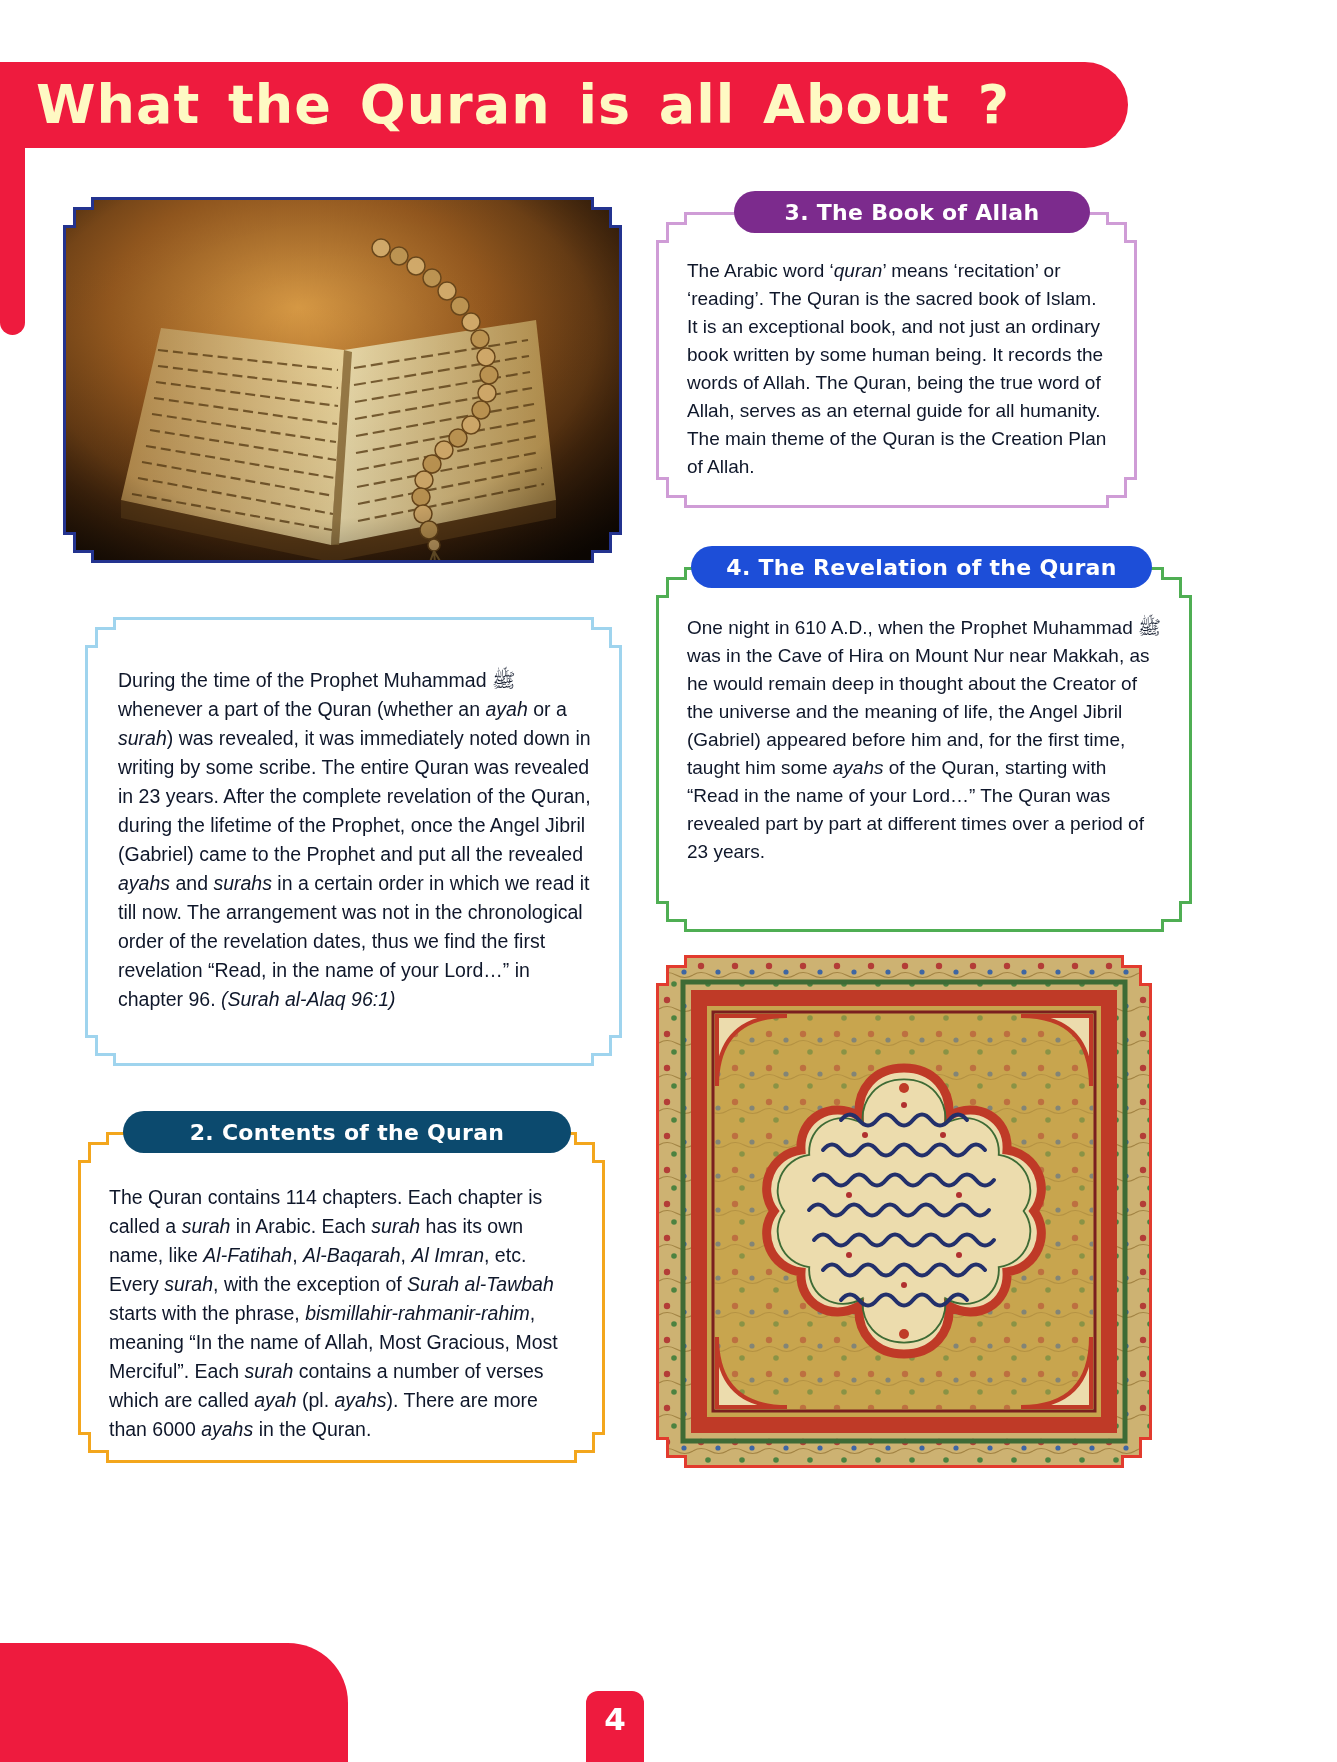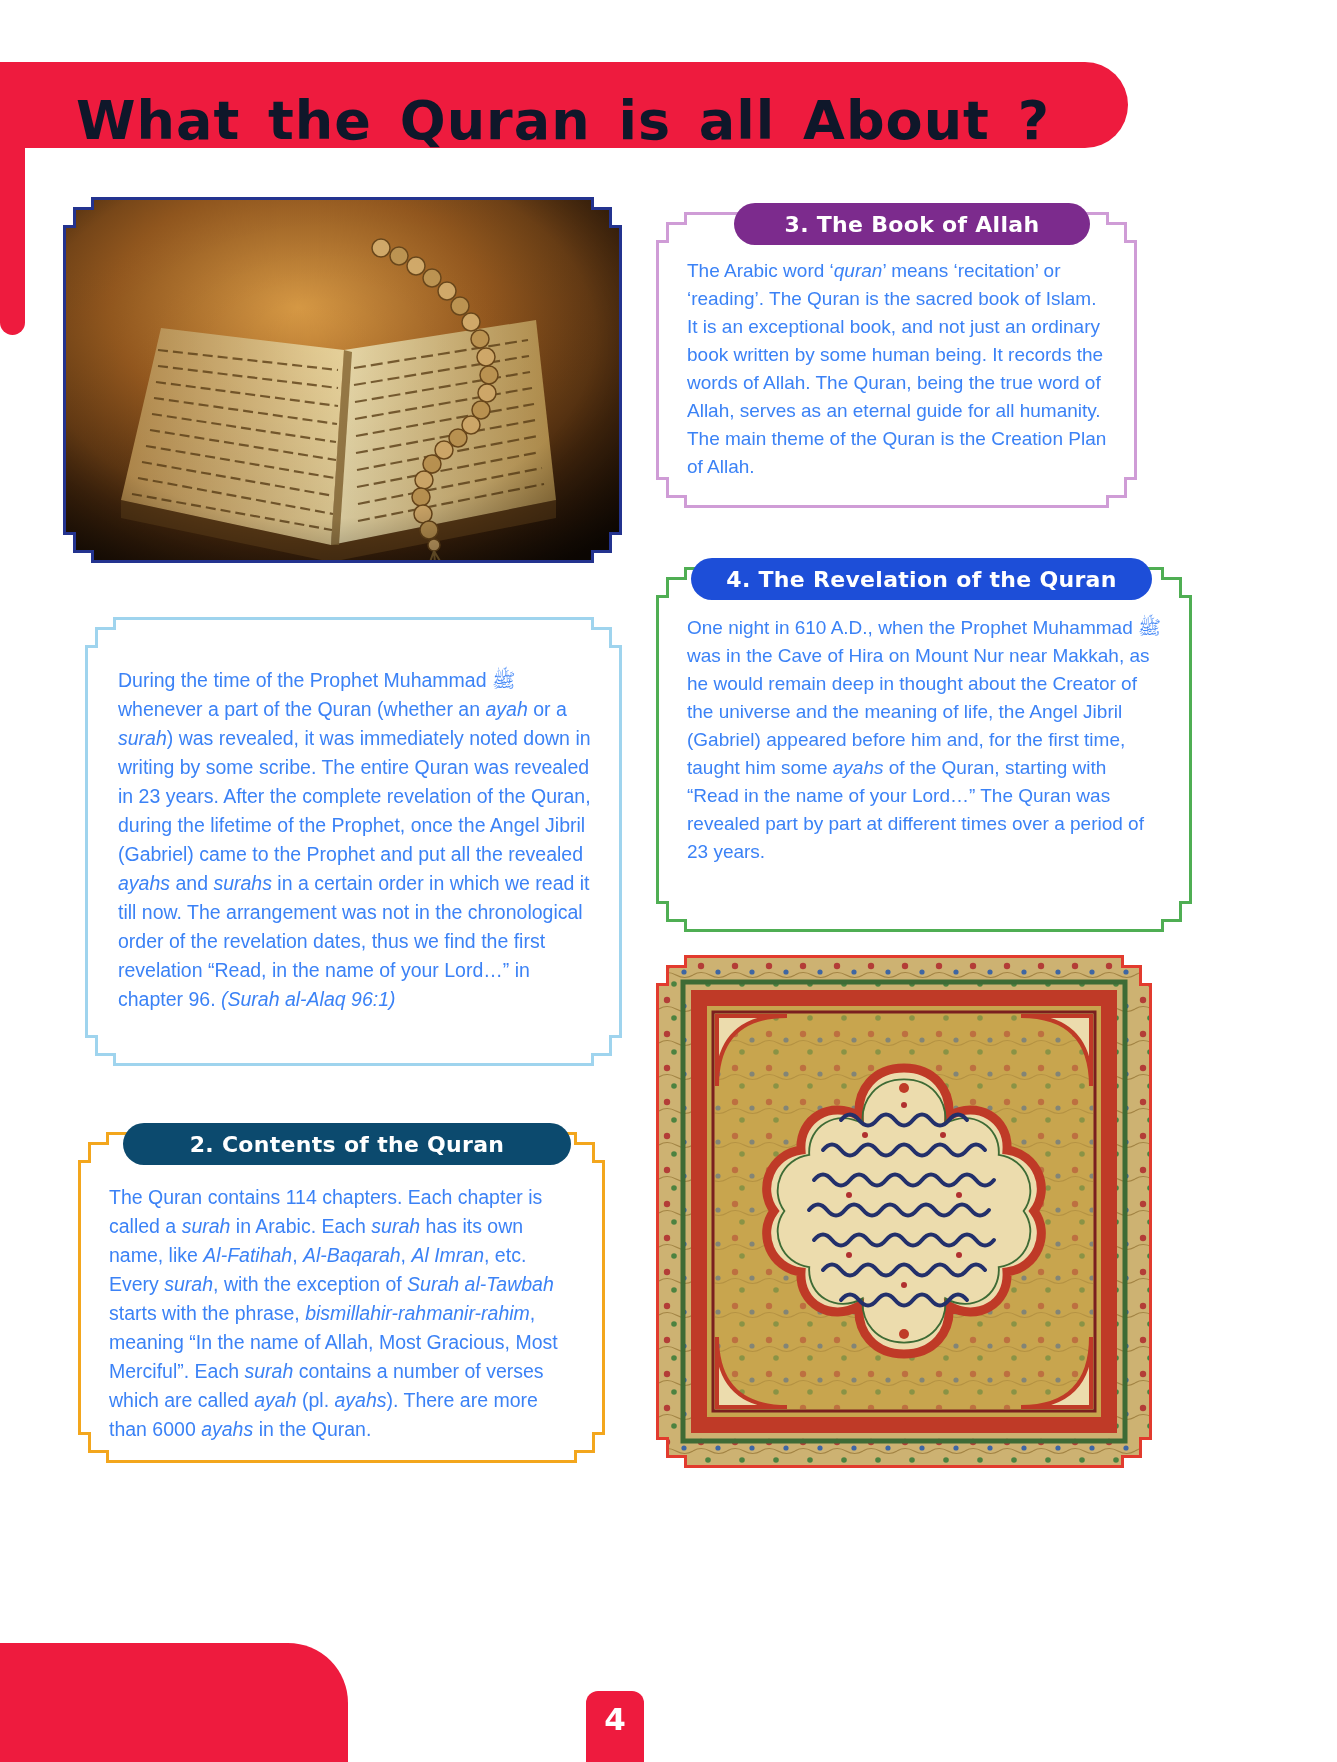--- a/index.html
+++ b/index.html
@@ -7,21 +7,21 @@
     position:relative; width:1337px; height:1762px; background:#ffffff;
     overflow:hidden; font-family:"Liberation Sans", sans-serif;
   }
 
   
   .title-banner {
     position:absolute; left:0; top:62px; width:1128px; height:86px;
     background:#ee1b3e; border-radius:0 44px 44px 0;
   }
   .title-banner h1 {
-    margin:16px; padding-left:60px; line-height:86px; color:#0f172a;
+    margin:0; padding-left:36px; line-height:86px; color:#fef9c3;
     font-family:"DejaVu Sans", sans-serif; font-weight:bold;
     font-size:54px; letter-spacing:1px; word-spacing:8px; white-space:nowrap;
   }
   .left-edge-strip {
     position:absolute; left:0; top:62px; width:25px; height:273px;
     background:#ee1b3e; border-radius:0 0 14px 14px;
   }
 
   
   .notched {
@@ -31,31 +31,31 @@
       100% calc(100% - 28px), calc(100% - 10px) calc(100% - 28px), calc(100% - 10px) calc(100% - 10px), calc(100% - 28px) calc(100% - 10px), calc(100% - 28px) 100%,
       28px 100%, 28px calc(100% - 10px), 10px calc(100% - 10px), 10px calc(100% - 28px), 0 calc(100% - 28px)
     );
   }
   .box { position:absolute; }
   .box .edge  { position:absolute; inset:0; }
   .box .inner { position:absolute; inset:3px; background:#ffffff; overflow:hidden; }
   .box .inner svg { display:block; width:100%; height:100%; }
   .box .content {
     position:absolute; inset:3px; overflow:hidden;
-    color:#3b82f6;
+    color:#0f172a;
   }
   .copy-left  { font-size:19.5px; line-height:29px; }
   .copy-right { font-size:19px;  line-height:28px; }
 
   
   .pill {
     position:absolute; z-index:6; height:42px; border-radius:22px;
     display:flex; align-items:center; justify-content:center;
     color:#ffffff; font-family:"DejaVu Sans", sans-serif; font-weight:bold;
-    font-size:22px; letter-spacing:0.3px; white-space:nowrap;margin-top:12px;
+    font-size:22px; letter-spacing:0.3px; white-space:nowrap;
   }
 
   
   .footer-blob {
     position:absolute; left:-60px; top:1643px; width:408px; height:180px;
     background:#ee1b3e; border-radius:60px;
   }
   .page-tab {
     position:absolute; left:586px; top:1691px; width:58px; height:71px;
     background:#ee1b3e; border-radius:12px 12px 0 0;

